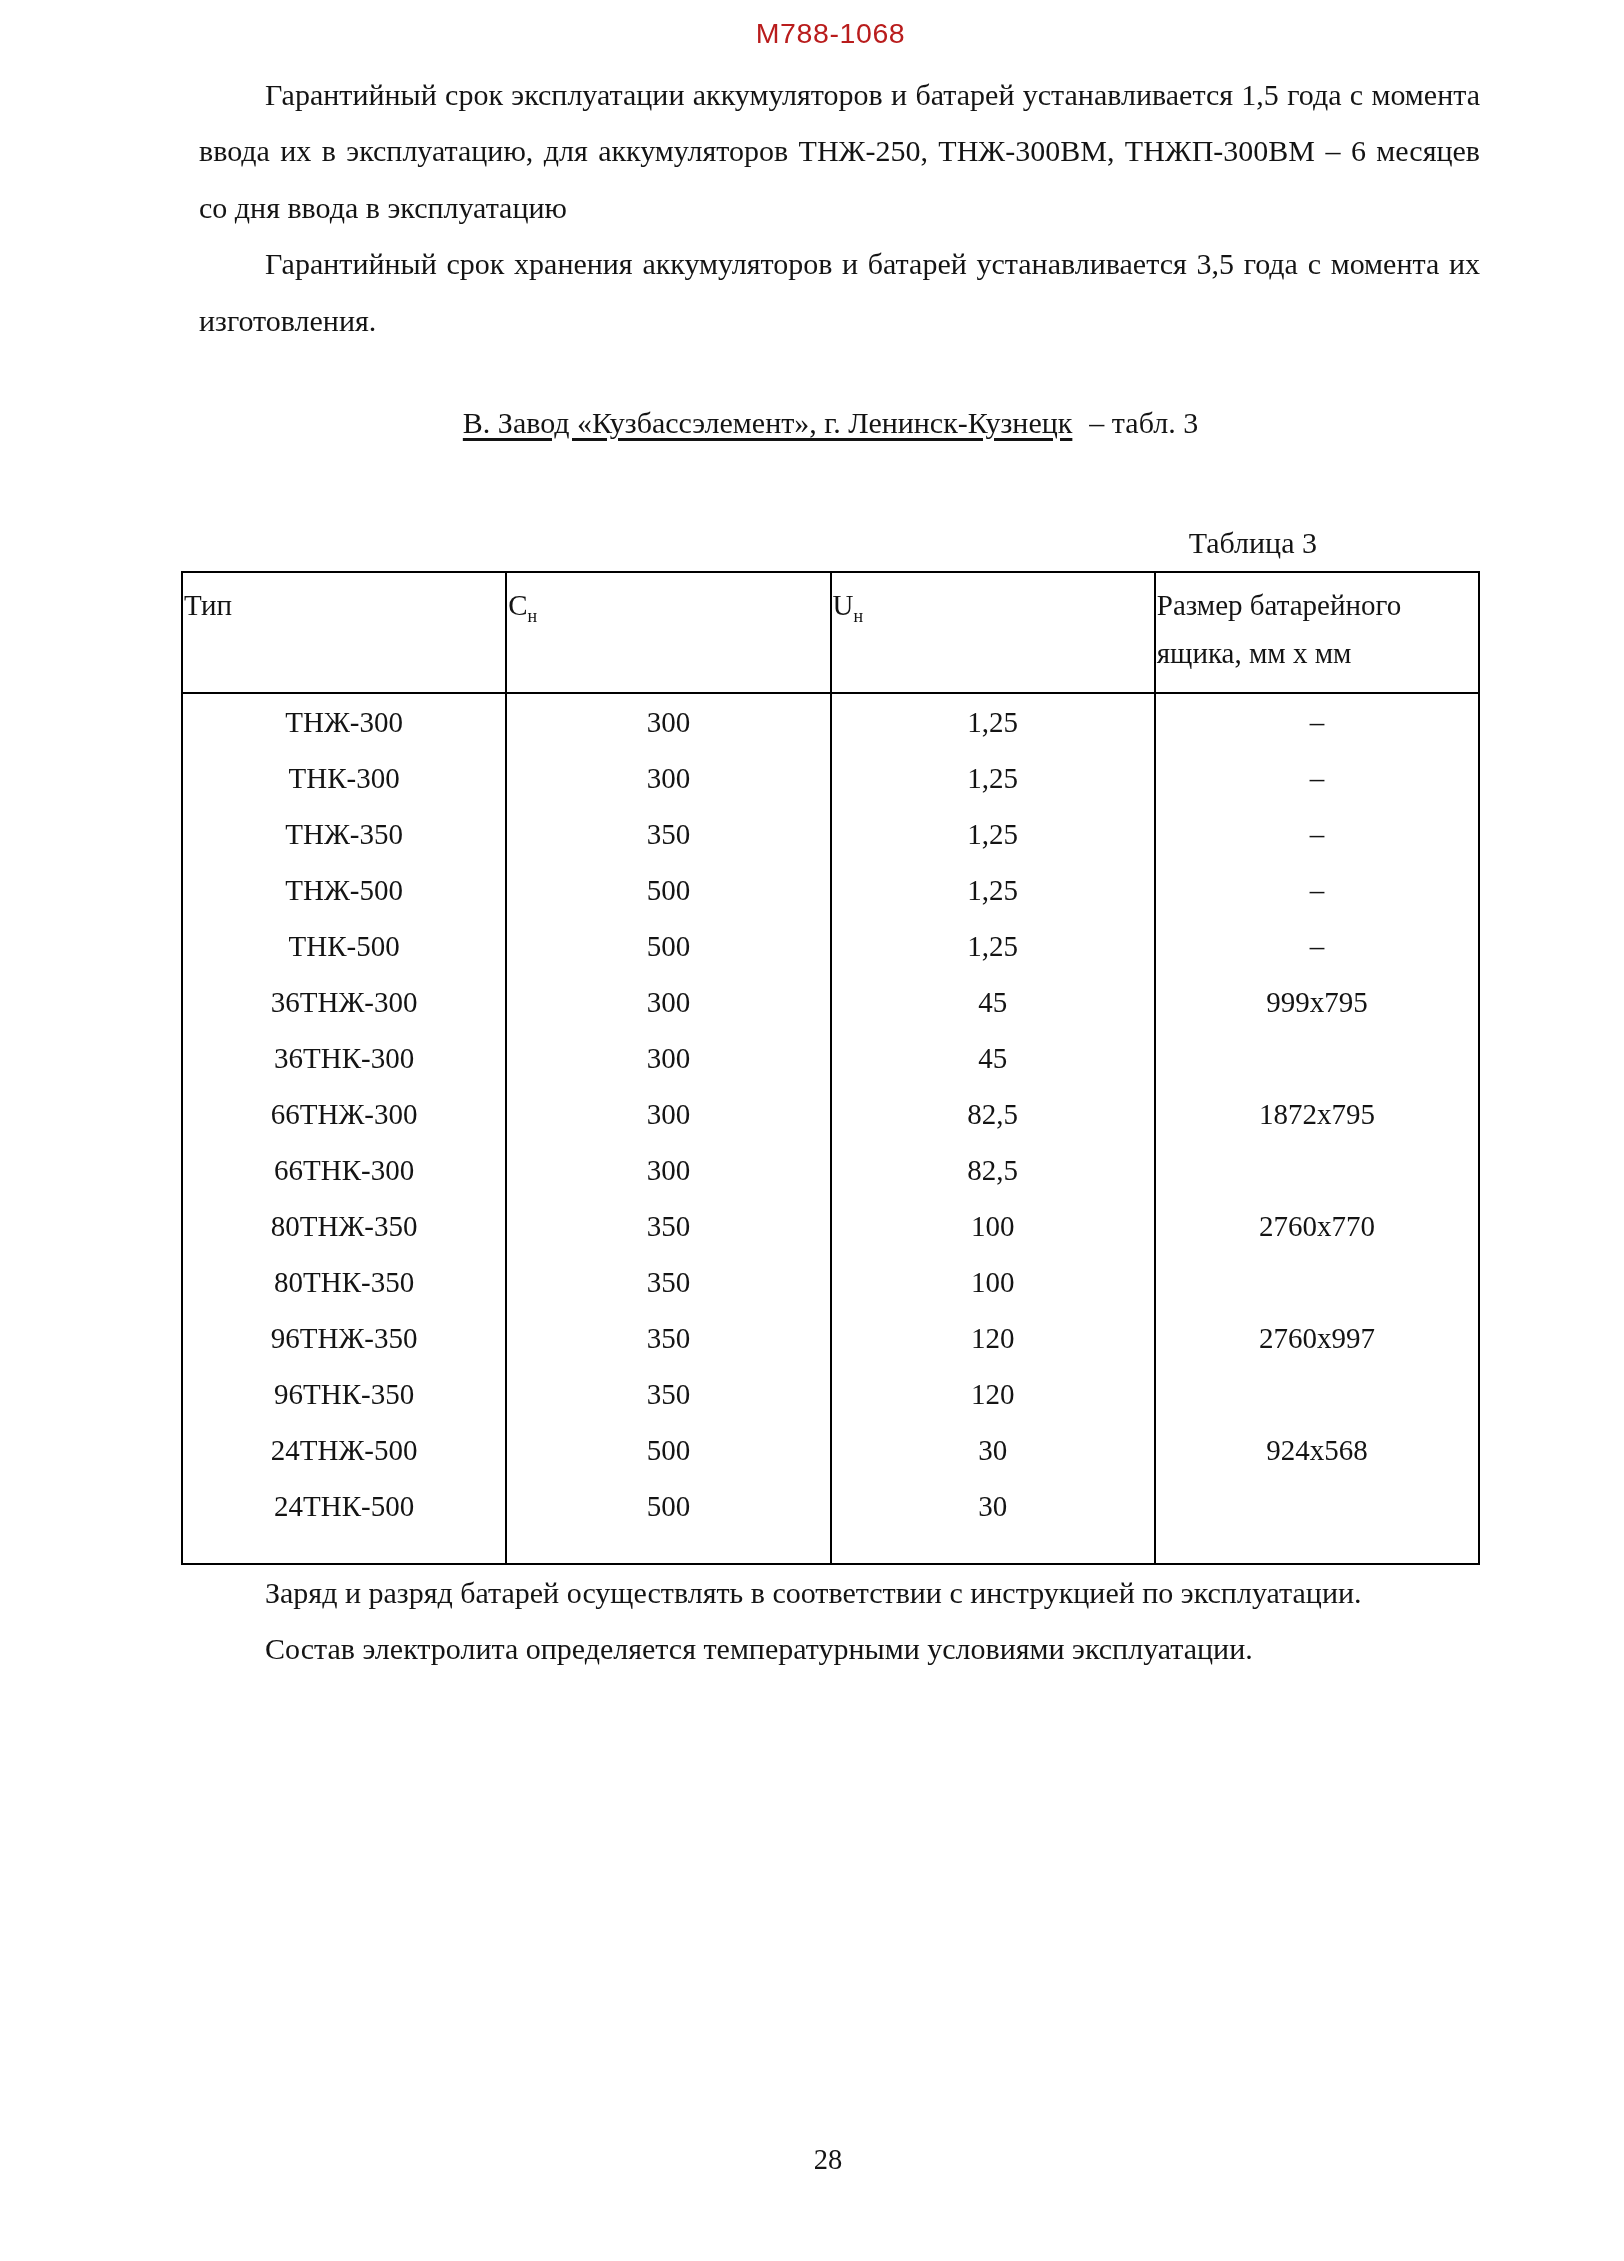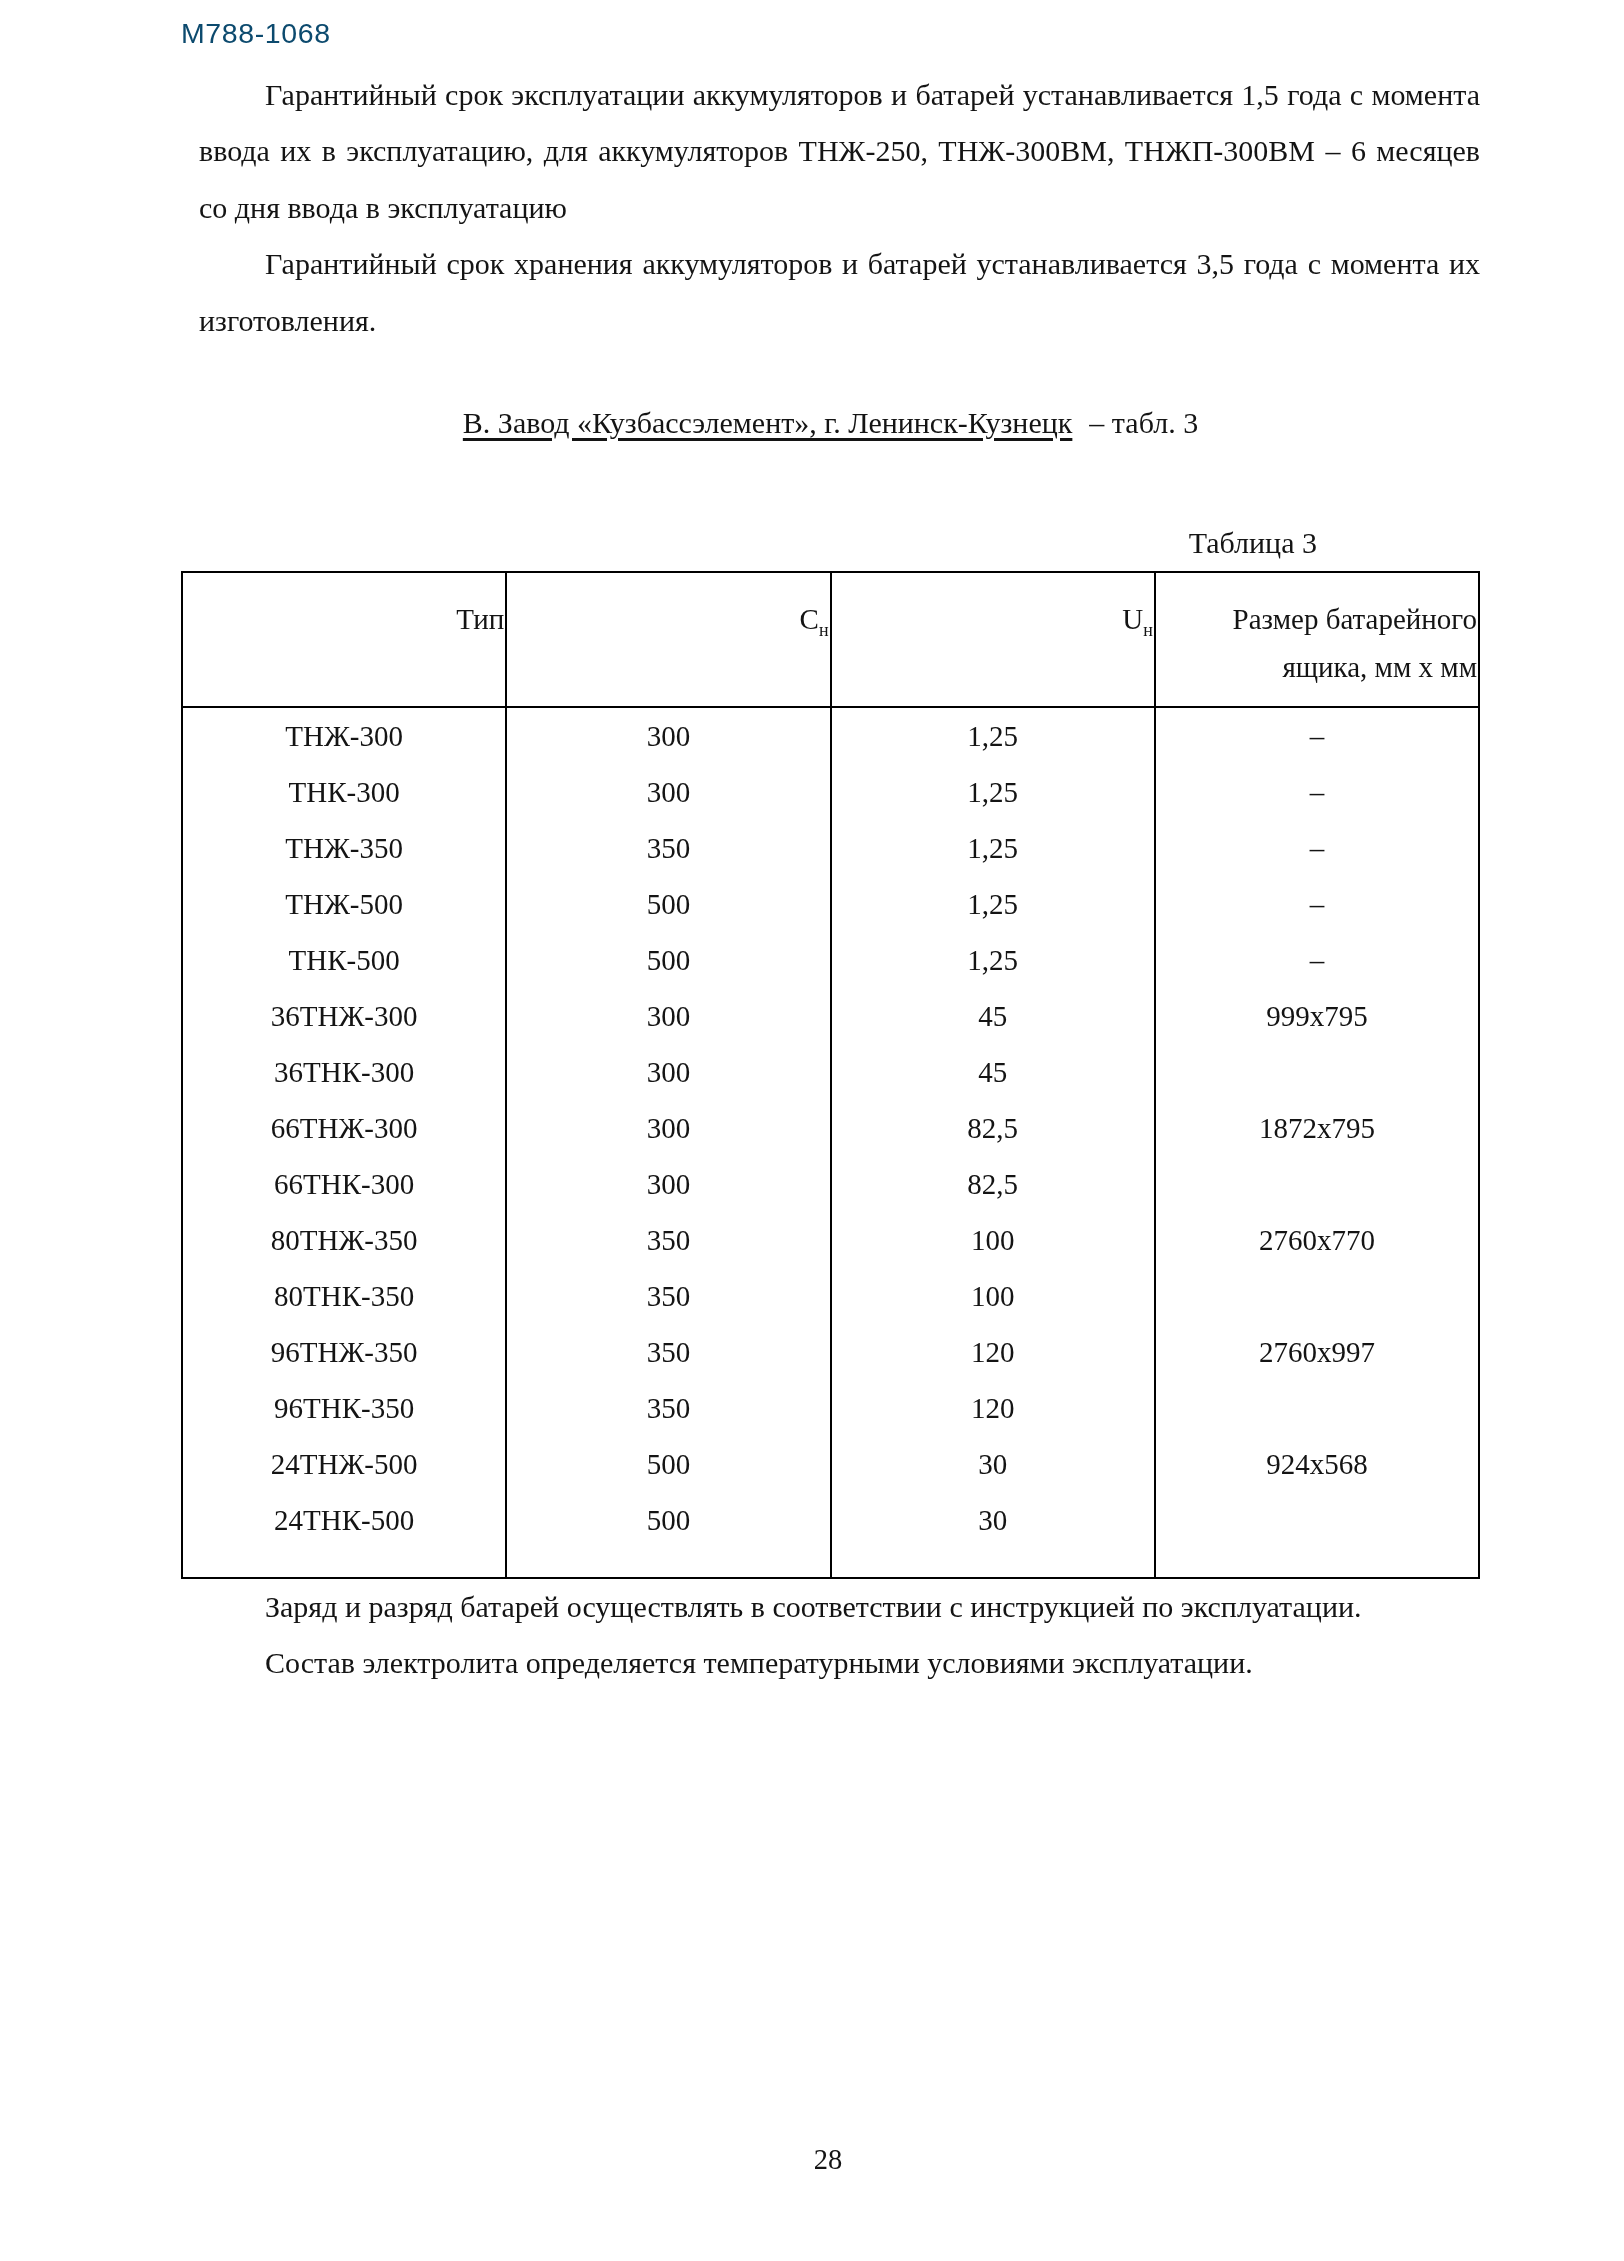--- a/index.html
+++ b/index.html
@@ -13,25 +13,25 @@
     height: 2261px;
     background: #ffffff;
     color: #141414;
     font-family: "Liberation Serif", serif;
     font-size: 30px;
     box-sizing: border-box;
     padding: 17px 144px 0 181px;
     overflow: hidden;
   }
   .doc-number {
-    text-align: left;
+    text-align: center;
     font-family: "Liberation Sans", sans-serif;
     font-size: 28.5px;
     letter-spacing: 0.6px;
-    color: #0c4a6e;
+    color: #b91c1c;
   }
   .para {
     margin: 0 0 0 18px;
     text-align: justify;
     text-indent: 66px;
     line-height: 1.88;
   }
   .para.first {
     margin-top: 17px;
   }
@@ -61,23 +61,23 @@
     border: 2.6px solid #000;
   }
   table.data-table col {
     width: 25%;
   }
   table.data-table th {
     border-left: 2.6px solid #000;
     border-bottom: 2.6px solid #000;
     font-weight: normal;
     vertical-align: top;
-    text-align: right;
+    text-align: left;
     height: 109px;
-    padding-top: 23px;
+    padding-top: 9px;
     font-size: 29px;
     line-height: 1.65;
   }
   table.data-table th:first-child {
     border-left: none;
   }
   table.data-table td {
     border-left: 2.6px solid #000;
     text-align: center;
     vertical-align: middle;

